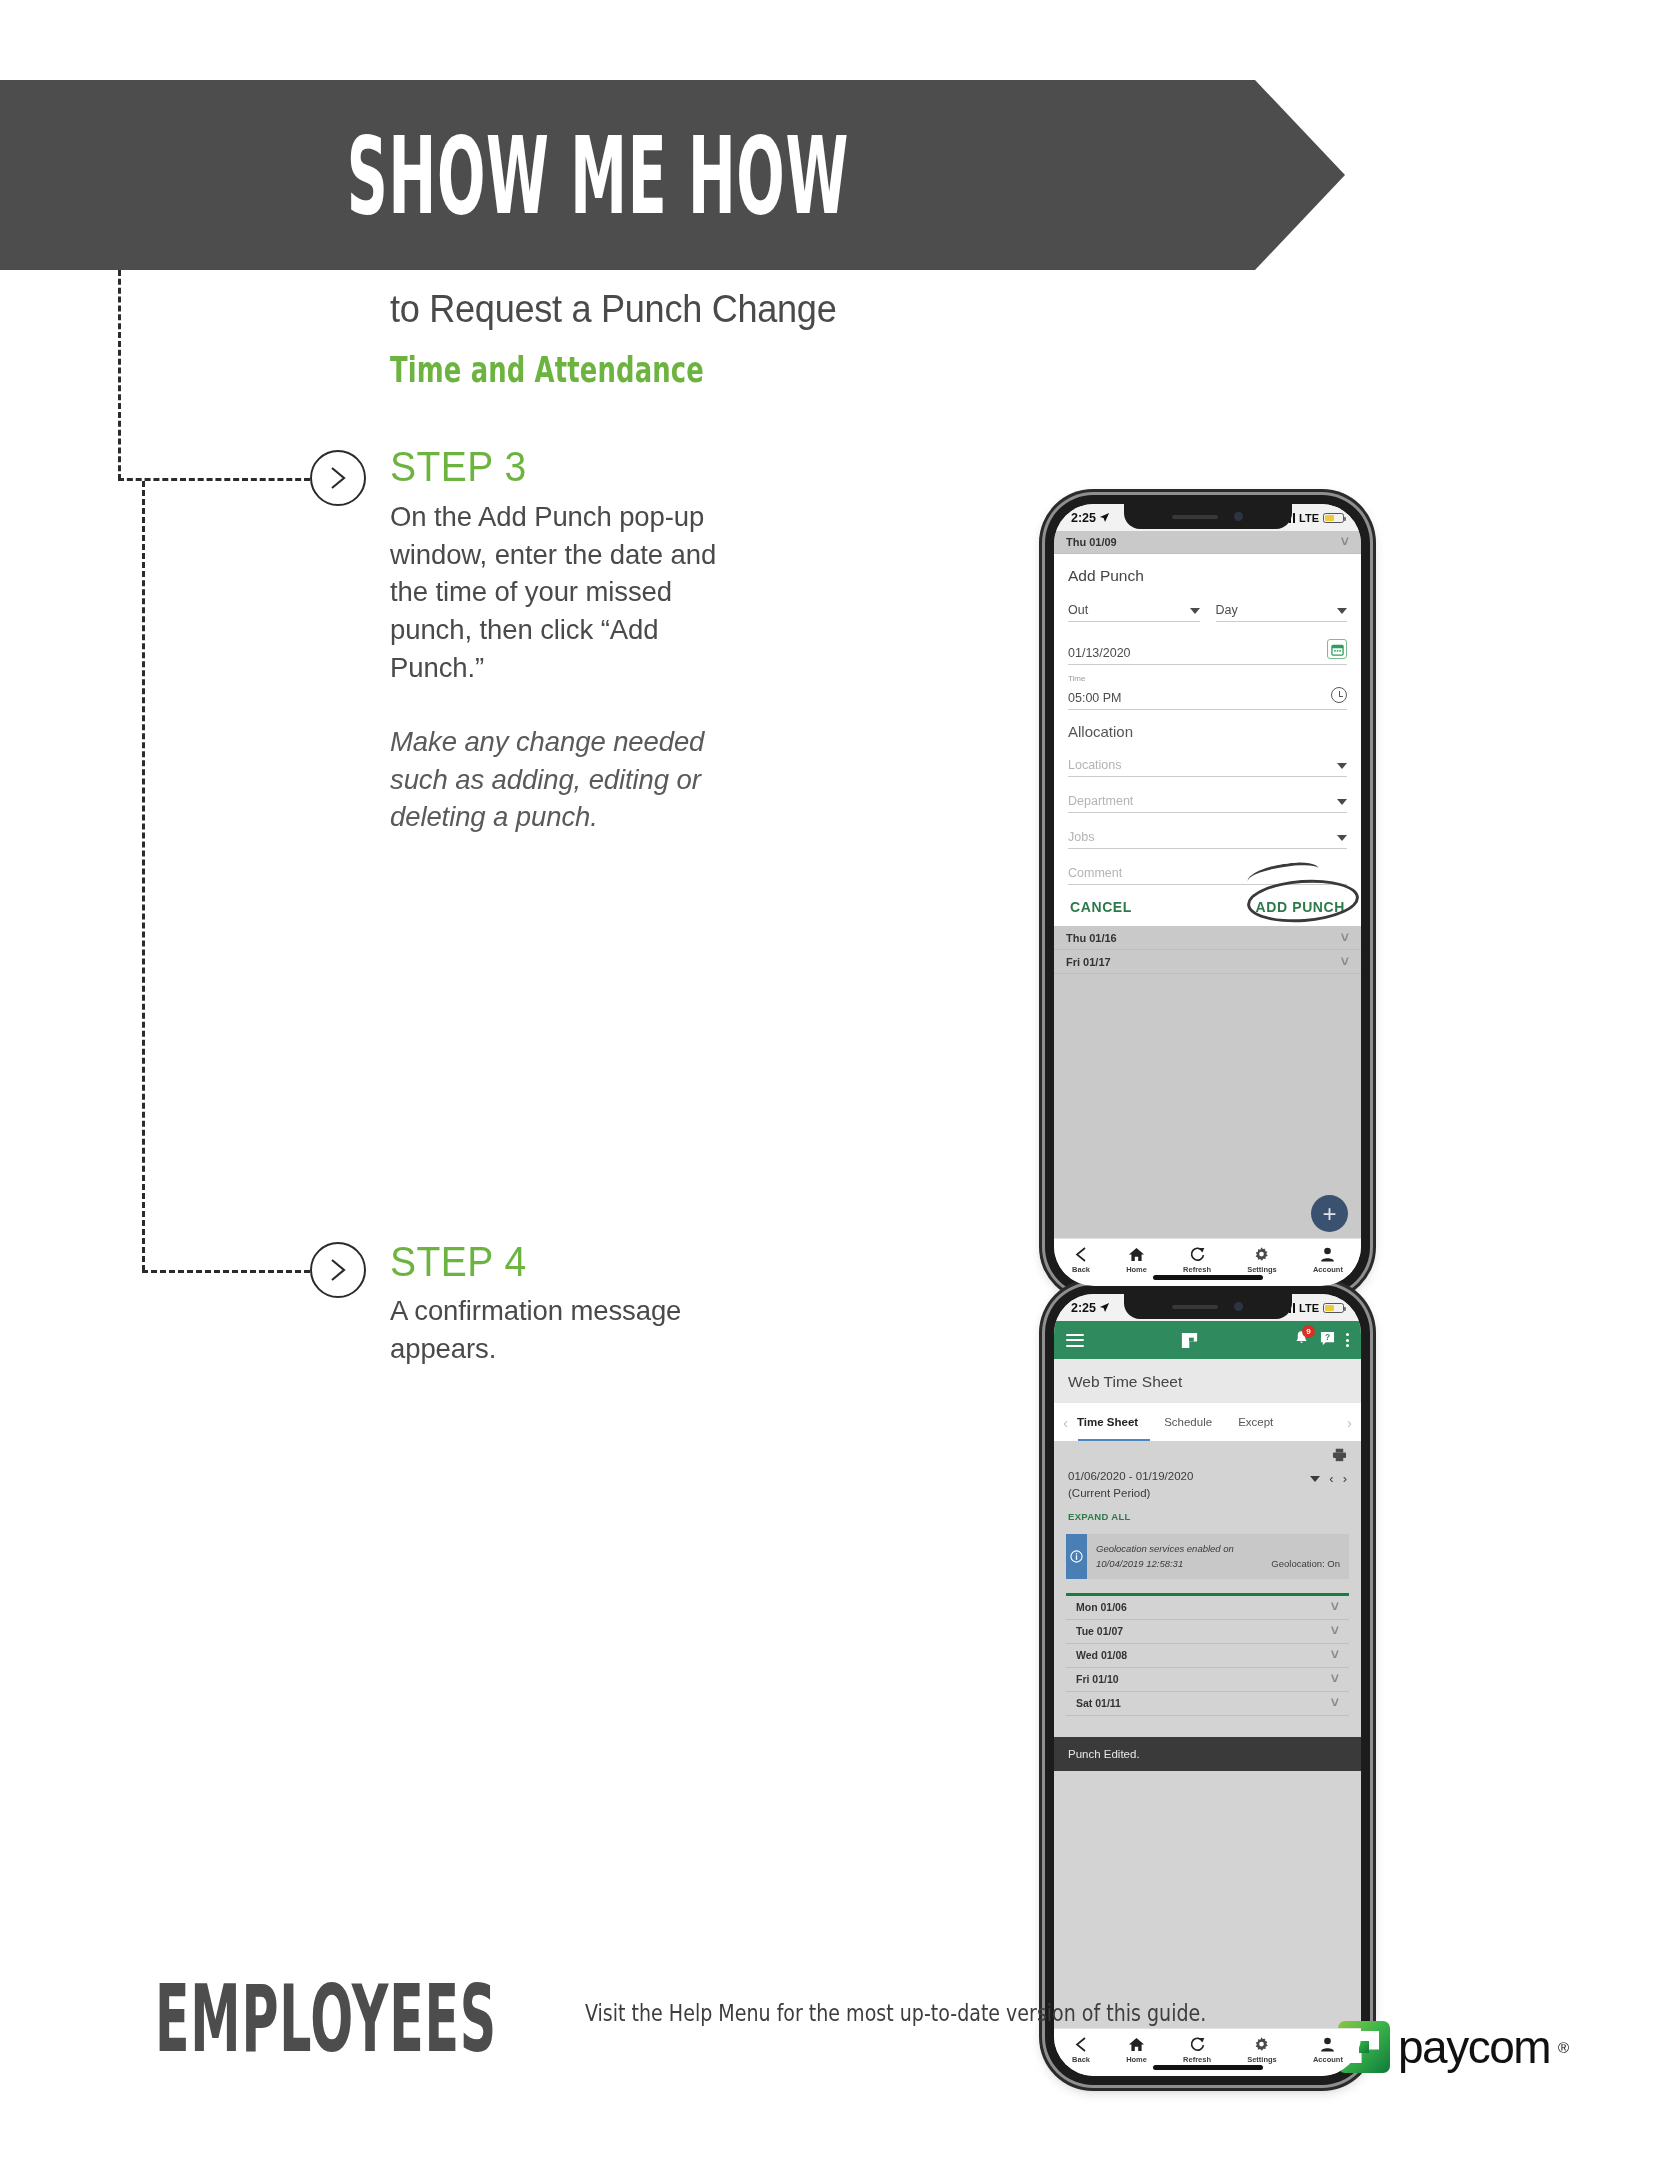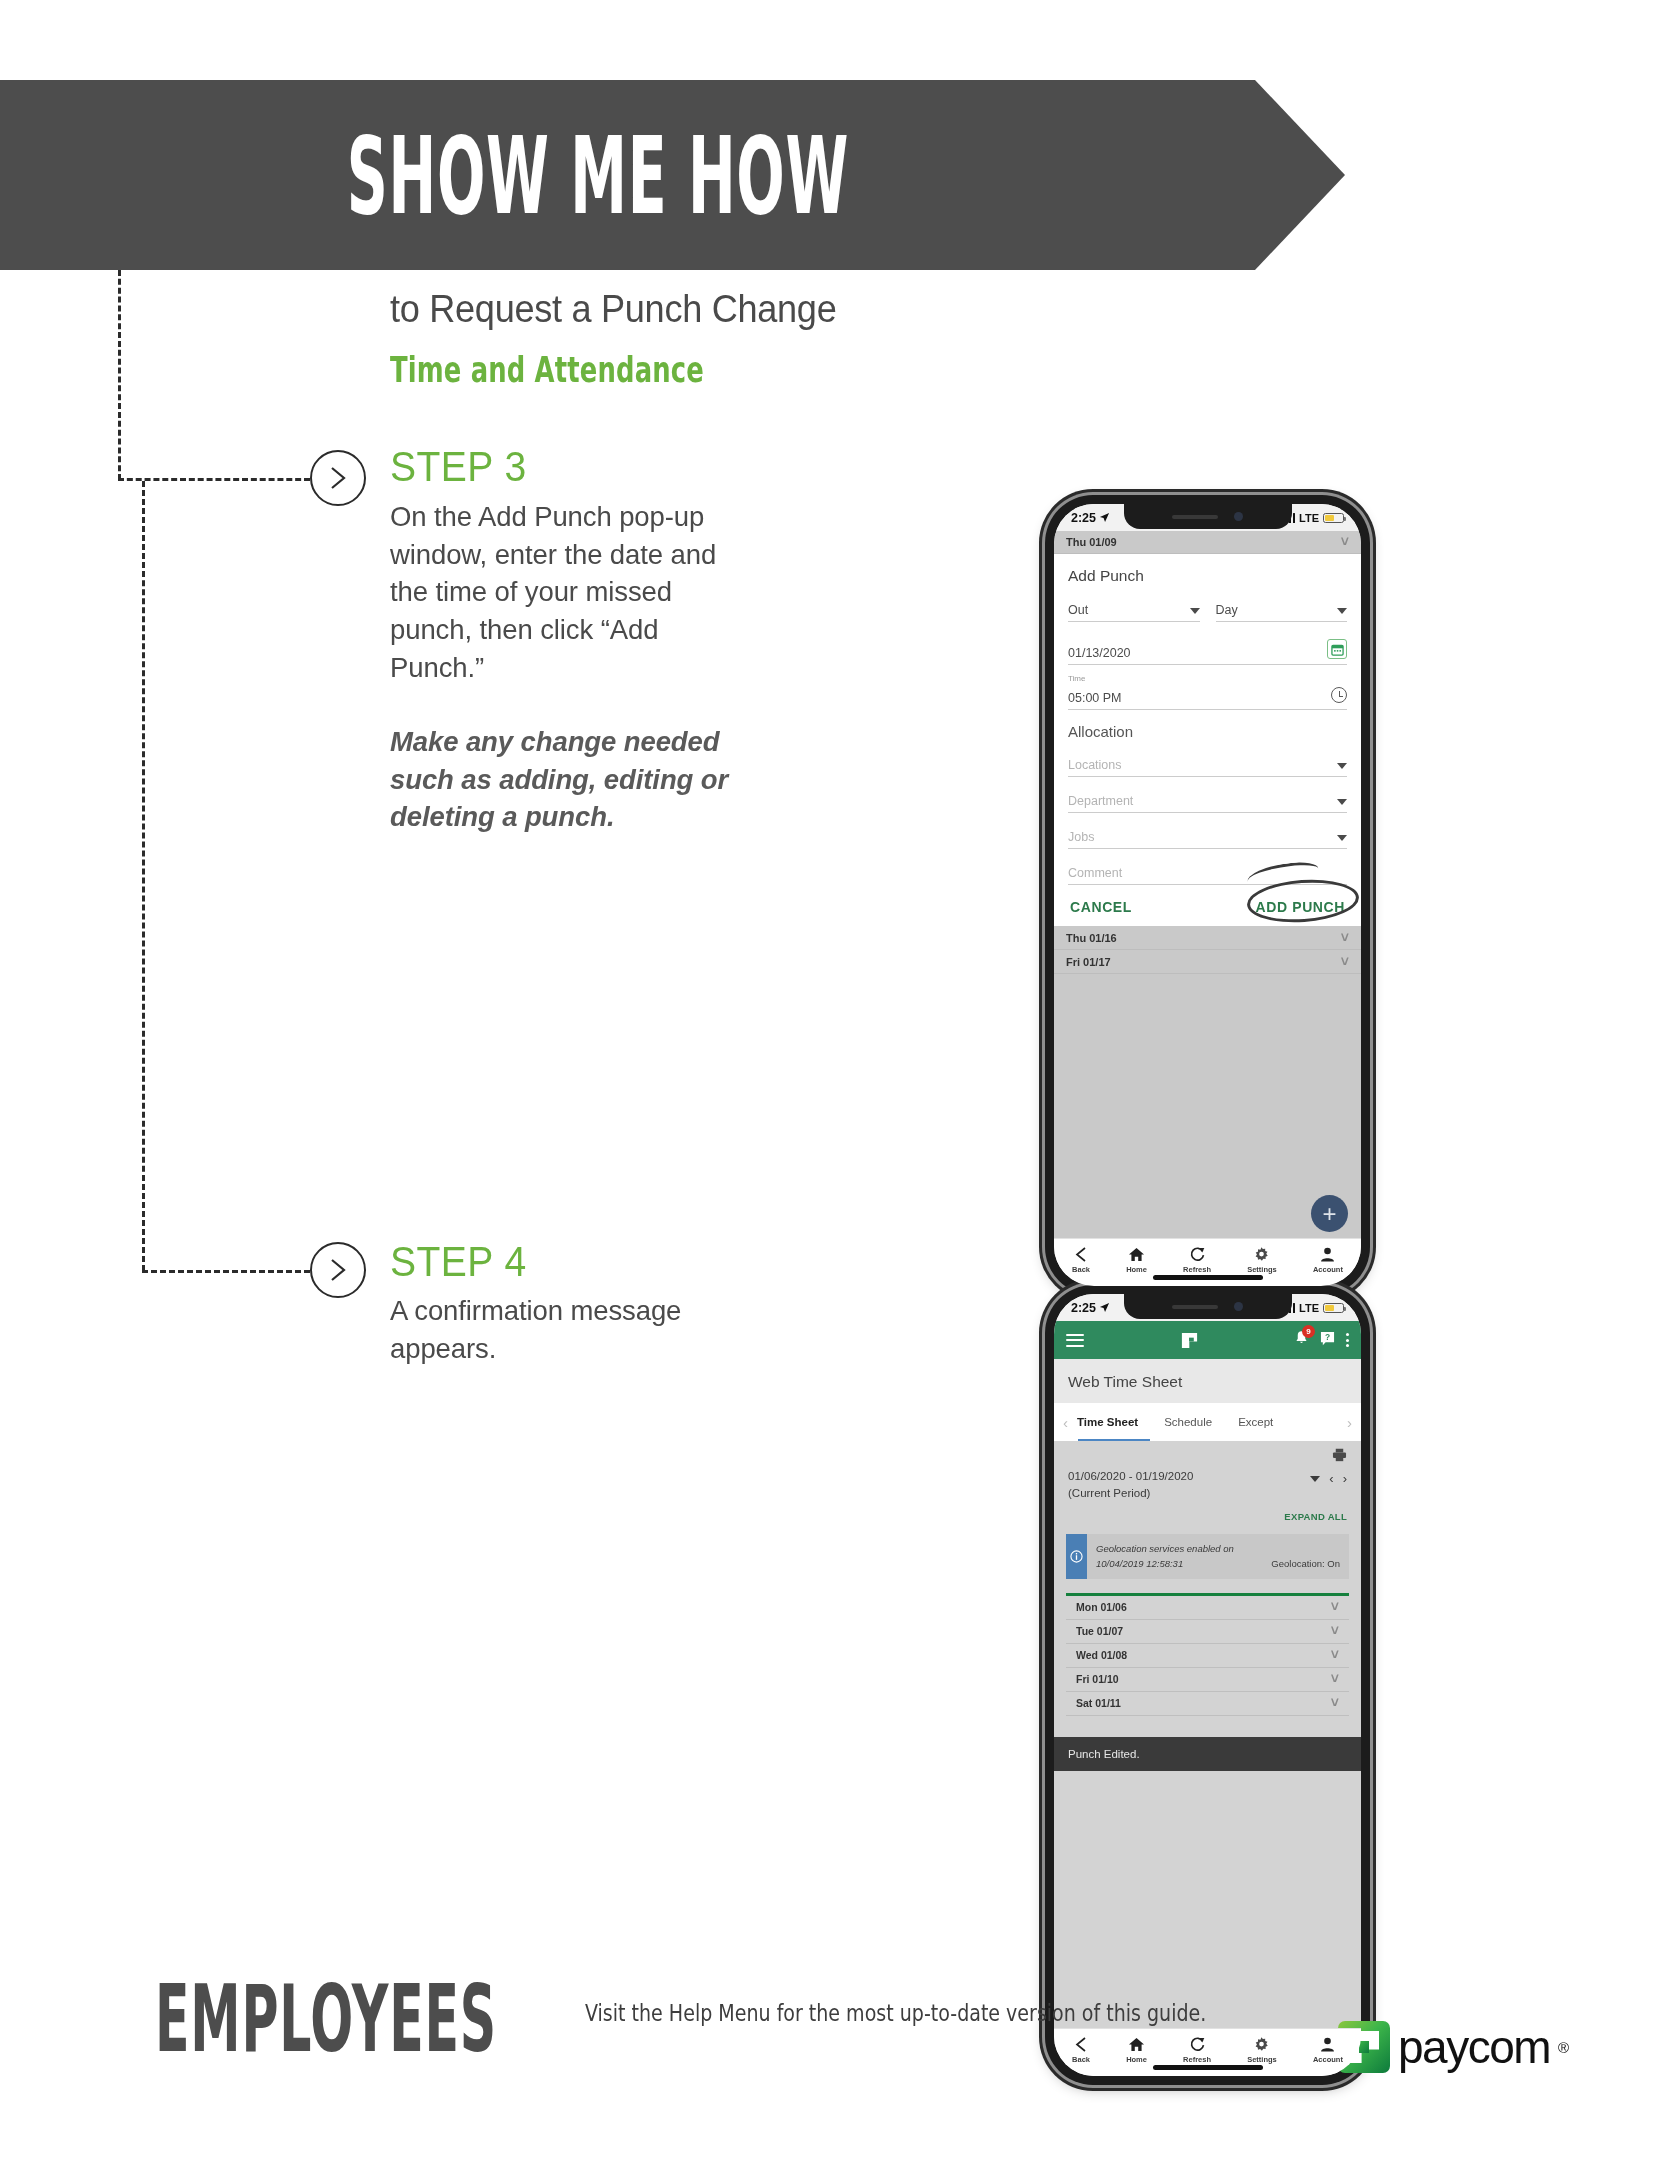--- a/index.html
+++ b/index.html
@@ -83,21 +83,21 @@
     font-size: 42px; color: #6cb33f; font-weight: 400;
     letter-spacing: 0.5px;
     transform: scaleX(0.93); transform-origin: left center;
   }
   .step-body {
     position: absolute;
     font-size: 27.5px; color: #4a4a4a; line-height: 1.37;
     width: 350px;
     letter-spacing: -0.1px;
   }
-  .step-body.italic { font-style: italic; color: #5a5a5a; font-weight: bold; }
+  .step-body.italic { font-style: italic; color: #5a5a5a; }
 
   
   .phone {
     position: absolute;
     width: 325px; height: 800px;
     border-radius: 48px;
     background: #1c1c1c;
     box-shadow: 0 0 0 3px #8f8f8f, 0 0 0 6px #2a2a2a, 0 4px 14px rgba(0,0,0,.30);
     padding: 9px;
   }
@@ -239,21 +239,21 @@
   .tab-lbl{font-size:11.5px;color:#555;white-space:nowrap;}
   .tab-lbl.active{color:#222;font-weight:700;}
   .tab-underline{position:absolute;left:24px;bottom:0;width:72px;height:2.5px;background:#4c86c4;}
   .sheet-body{background:#d3d3d3;flex:1;position:relative;overflow:hidden;}
   .printer-row{display:flex;justify-content:flex-end;padding:7px 14px 0 14px;}
   .period-row{display:flex;align-items:flex-start;justify-content:space-between;padding:6px 14px 0 14px;}
   .period-txt{font-size:11.5px;color:#3b3b3b;line-height:1.45;}
   .period-ctl{display:flex;align-items:center;gap:9px;padding-top:3px;}
   .period-ctl .car{width:0;height:0;border-left:5px solid transparent;border-right:5px solid transparent;border-top:6px solid #3b3b3b;}
   .period-ctl .ar{font-size:13px;color:#3b3b3b;}
-  .expand-all{text-align:right;padding:10px 14px 0 14px;font-size:9.5px;font-weight:700;color:#2c7a4b;letter-spacing:.3px;}
+  .expand-all{padding:10px 14px 0 14px;font-size:9.5px;font-weight:700;color:#2c7a4b;letter-spacing:.3px;}
   .geo-box{margin:12px 12px 0 12px;background:#c8c8c8;display:flex;align-items:stretch;}
   .geo-stripe{width:21px;background:#4a7fb5;display:flex;align-items:center;justify-content:center;}
   .geo-txt{flex:1;padding:8px 9px;font-size:9.5px;font-style:italic;color:#3b3b3b;line-height:1.5;
            display:flex;justify-content:space-between;}
   .geo-txt .on{font-style:normal;}
   .day-list{margin:14px 12px 0 12px;border-top:3px solid #15803d;}
   .day-row{
     height:24px;display:flex;align-items:center;justify-content:space-between;
     padding:0 10px;font-size:10.5px;font-weight:700;color:#333;
     border-bottom:1px solid #bfbfbf;background:#d3d3d3;

